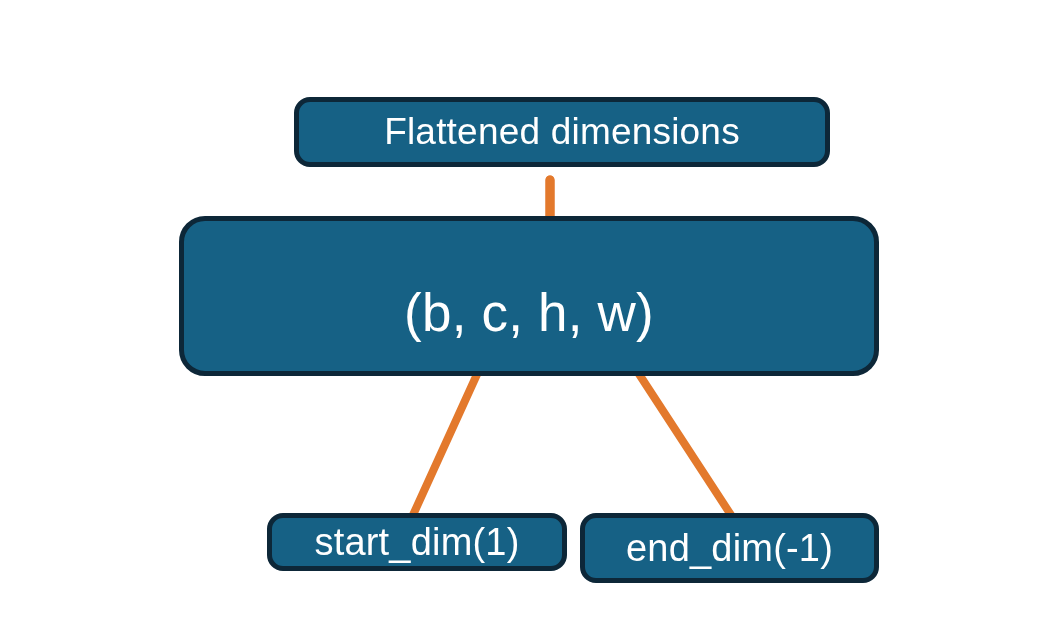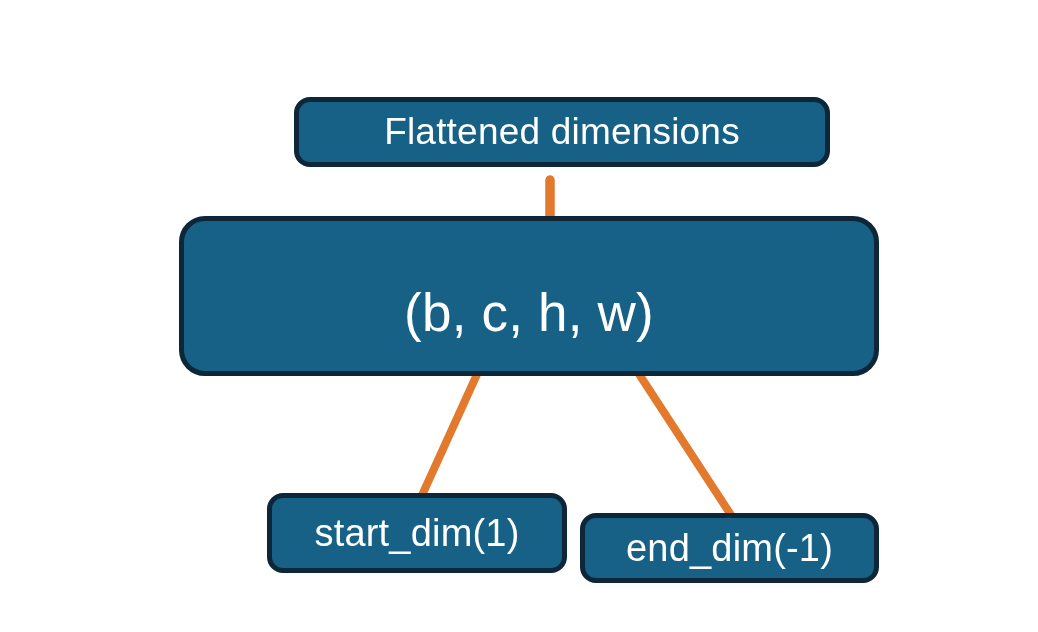--- a/index.html
+++ b/index.html
@@ -49,23 +49,23 @@
     font-size: 0px;
   }
   #node-shape .shape-text {
     font-size: 53px;
     line-height: 1;
     position: relative;
     top: 16px;
   }
   #node-start-dim {
     left: 267px;
-    top: 493px;
+    top: 513px;
     width: 300px;
-    height: 80px;
+    height: 58px;
     border-radius: 16px;
     font-size: 38px;
   }
   #node-end-dim {
     left: 580px;
     top: 513px;
     width: 299px;
     height: 70px;
     border-radius: 16px;
     font-size: 38px;

